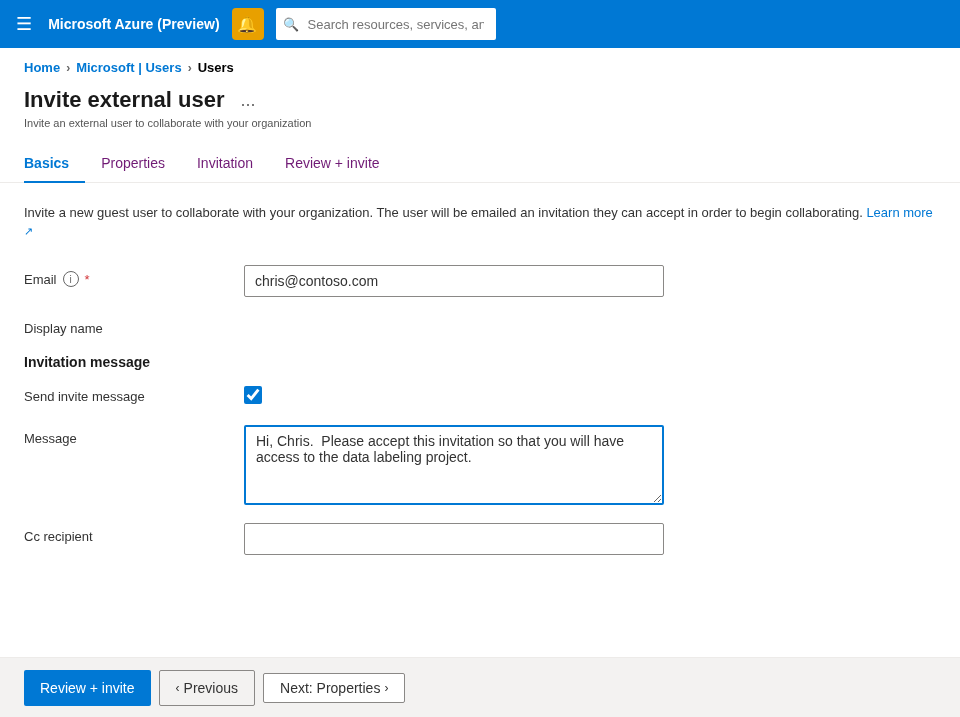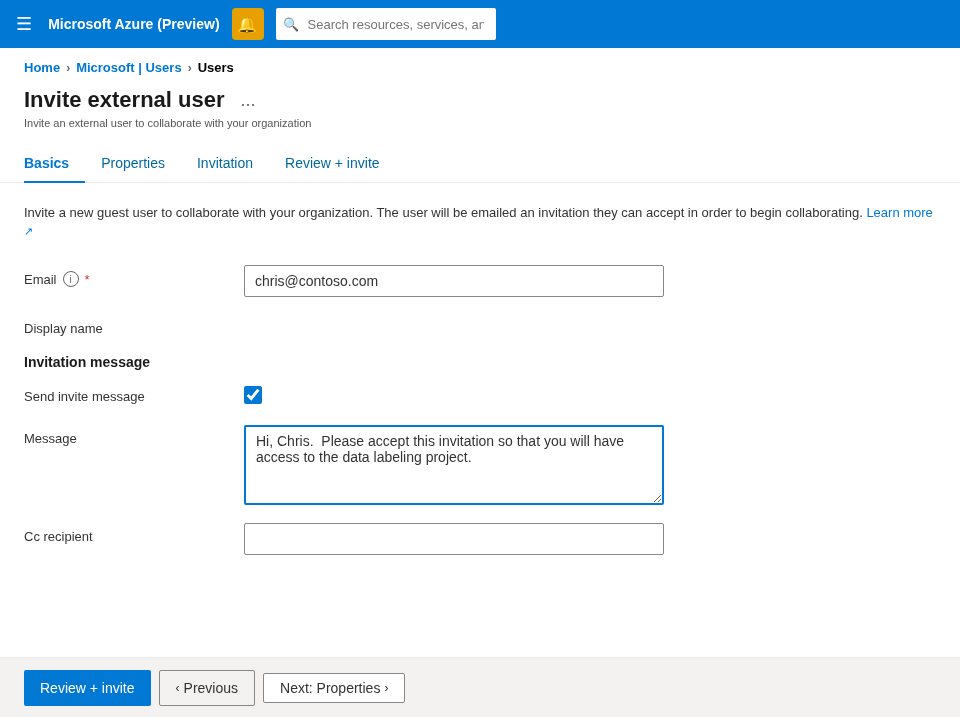--- a/index.html
+++ b/index.html
@@ -118,21 +118,21 @@
     .tabs {
       display: flex;
       padding: 16px 24px 0;
       border-bottom: 1px solid #edebe9;
       gap: 0;
     }
     .tab {
       padding: 10px 16px;
       cursor: pointer;
       font-size: 14px;
-      color: #0369a1;
+      color: #701a75;
       border-bottom: 2px solid transparent;
       margin-bottom: -1px;
     }
     .tab:first-child { padding-left: 0; }
     .tab.active {
       color: #0078d4;
       border-bottom: 2px solid #0078d4;
       font-weight: 600;
     }
 

